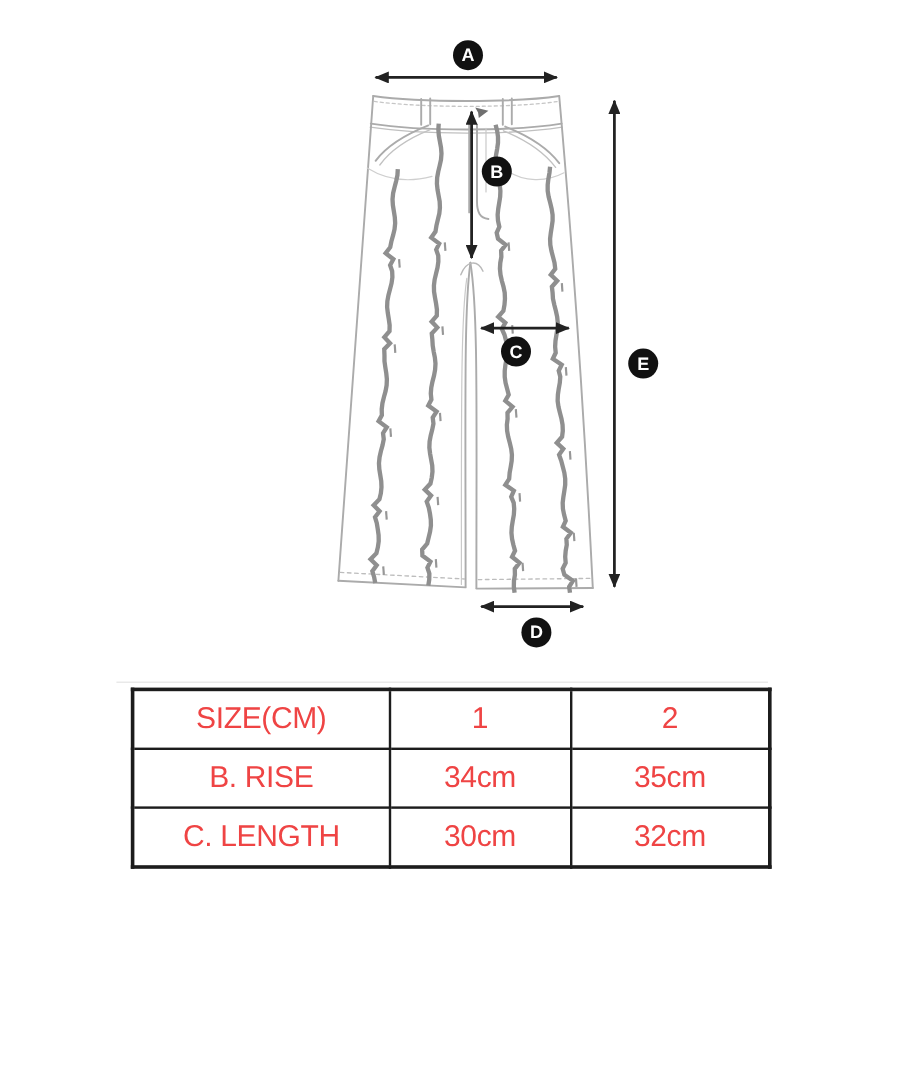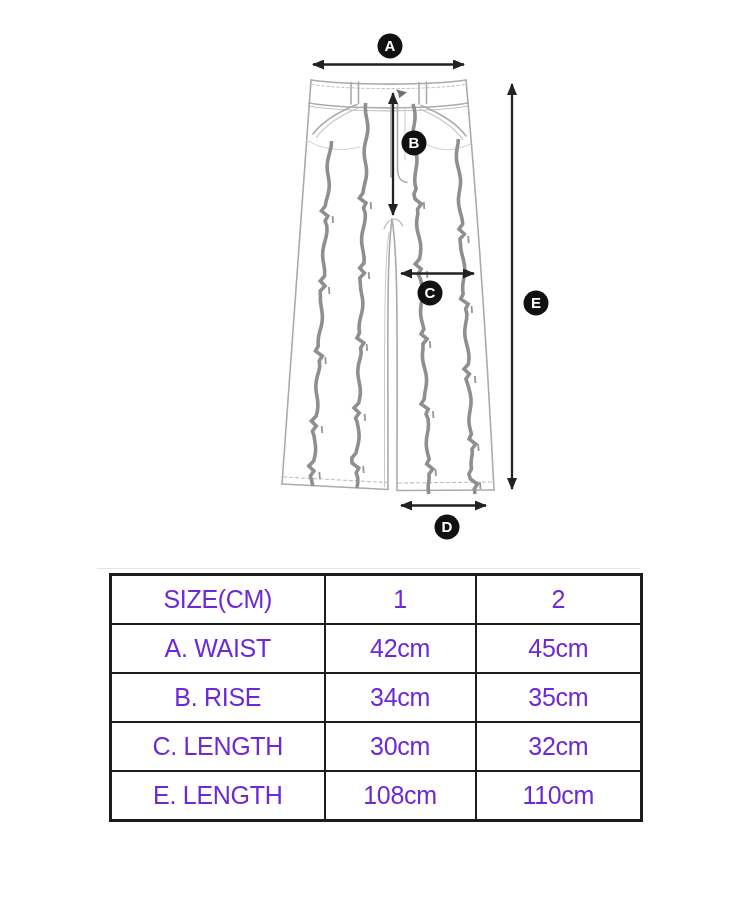--- a/index.html
+++ b/index.html
@@ -21,21 +21,21 @@
   }
   .size-table-wrap{position:absolute;left:109px;top:573px;}
   table.size-table{
     border-collapse:collapse;table-layout:fixed;
     border:3px solid #1c1c1c;
   }
   table.size-table th,table.size-table td{
     border:2.5px solid #1c1c1c;
     height:47px;padding:0;
     text-align:center;vertical-align:middle;
-    font-size:25px;font-weight:400;color:#6d28d9;
+    font-size:25px;font-weight:400;color:#ef4444;
     letter-spacing:-0.3px;
     font-family:"Liberation Sans", sans-serif;
   }
 </style>
 </head>
 <body>
 
 <div class="page">
 
   <svg class="diagram-svg" width="750" height="560" viewBox="0 0 750 560">
@@ -152,35 +152,25 @@
       </colgroup>
       <thead>
         <tr>
           <th>SIZE(CM)</th>
           <th>1</th>
           <th>2</th>
         </tr>
       </thead>
       <tbody>
         <tr>
-          <td>A. WAIST</td>
-          <td>42cm</td>
-          <td>45cm</td>
-        </tr>
-        <tr>
           <td>B. RISE</td>
           <td>34cm</td>
           <td>35cm</td>
         </tr>
         <tr>
           <td>C. LENGTH</td>
           <td>30cm</td>
           <td>32cm</td>
         </tr>
-        <tr>
-          <td>E. LENGTH</td>
-          <td>108cm</td>
-          <td>110cm</td>
-        </tr>
       </tbody>
     </table>
   </div>
 </div>
 
 </body></html>

